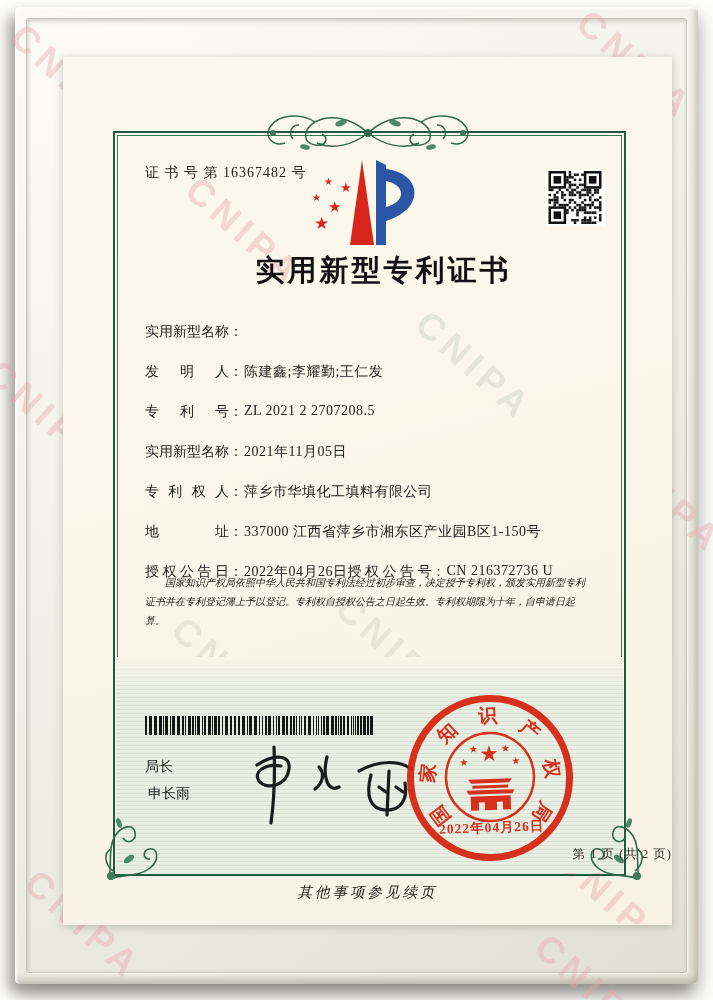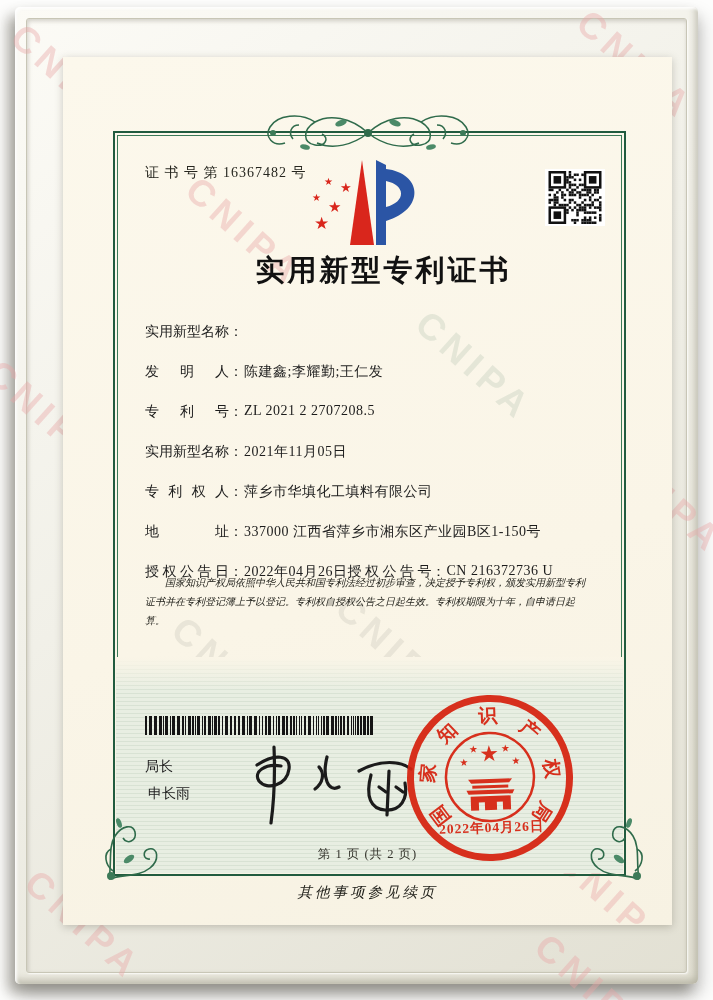--- a/index.html
+++ b/index.html
@@ -71,21 +71,21 @@
   .signature{position:absolute;left:168px;top:686px;z-index:3;}
 
   .seal{position:absolute;left:342px;top:636px;width:170px;height:170px;z-index:4;
         transform:rotate(-2deg);opacity:.93;}
   .seal-ring{position:absolute;inset:2px;border-radius:50%;border:7px solid #d6220f;}
   .seal-arc span{position:absolute;left:50%;top:50%;font-size:19px;font-weight:bold;color:#d6220f;}
   .seal-emblem{position:absolute;left:50%;top:50%;transform:translate(-50%,-52%);}
   .seal-date{position:absolute;left:0;right:0;bottom:26px;text-align:center;
              font-size:13.5px;font-weight:bold;color:#d6220f;letter-spacing:1px;}
 
-  .page-info{position:absolute;left:0;top:789px;width:100%;text-align:center;z-index:3;
+  .page-info{position:absolute;left:0;top:789px;width:100%;text-align:right;z-index:3;
              font-size:12.5px;letter-spacing:1px;color:#33332b;}
   .footer-note{position:absolute;left:0;top:826px;width:100%;text-align:center;z-index:3;
              font-size:14.5px;font-style:italic;letter-spacing:3px;color:#23231d;}
 </style>
 </head>
 <body>
 
 <div class="scene">
 
   <div class="frame">

